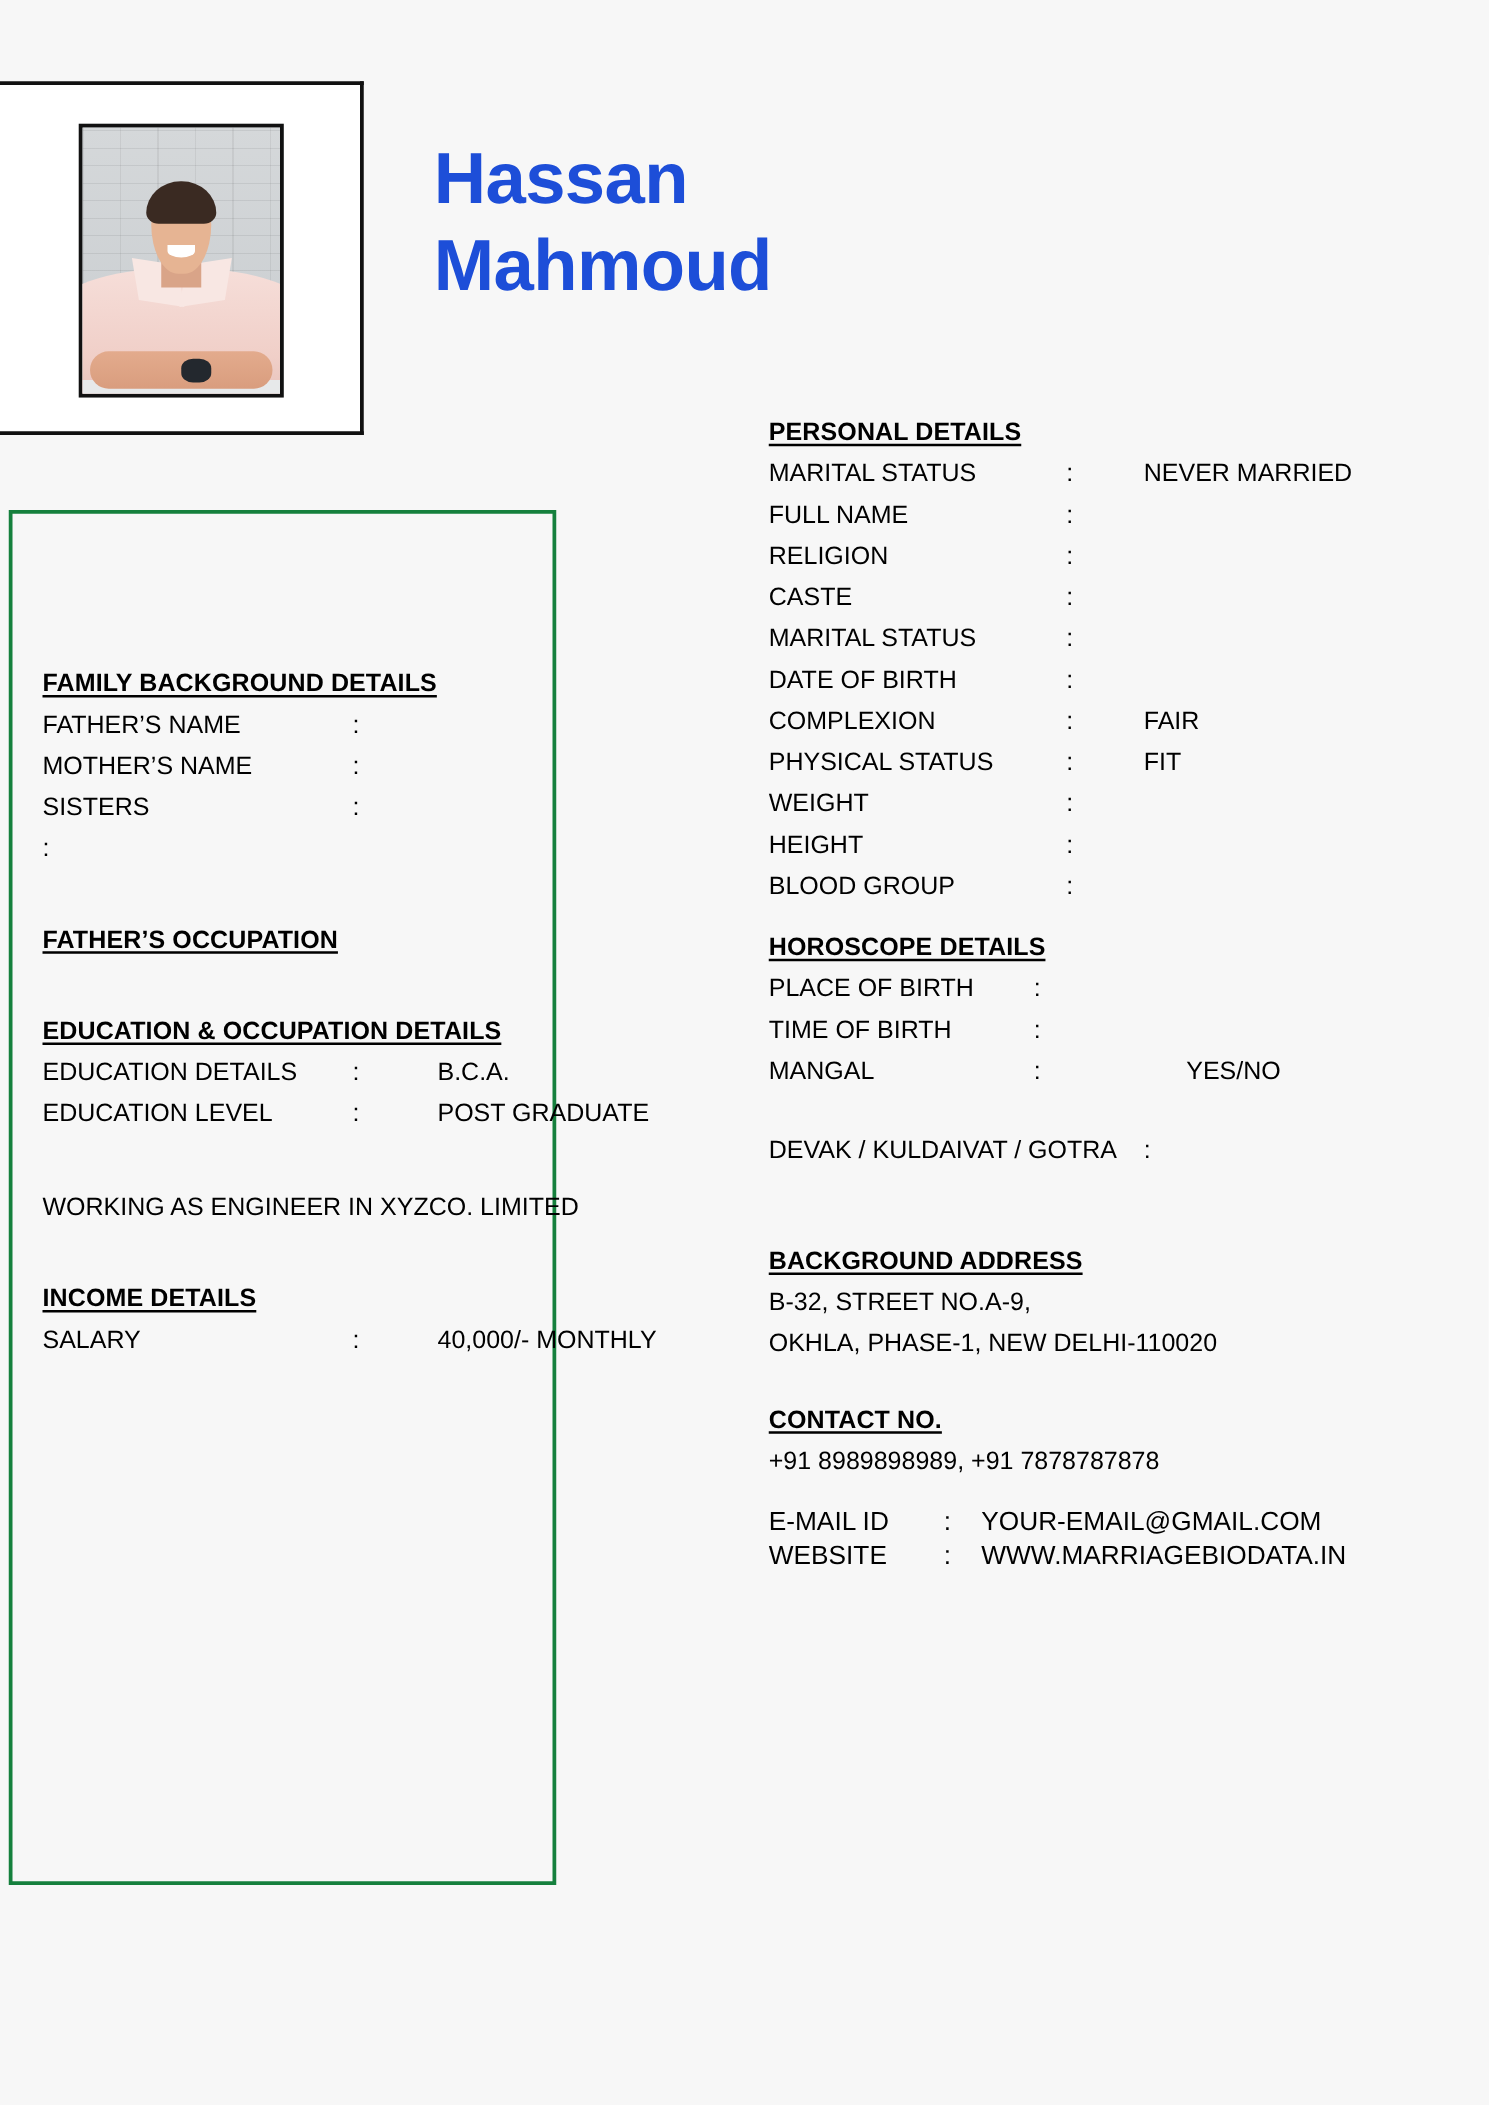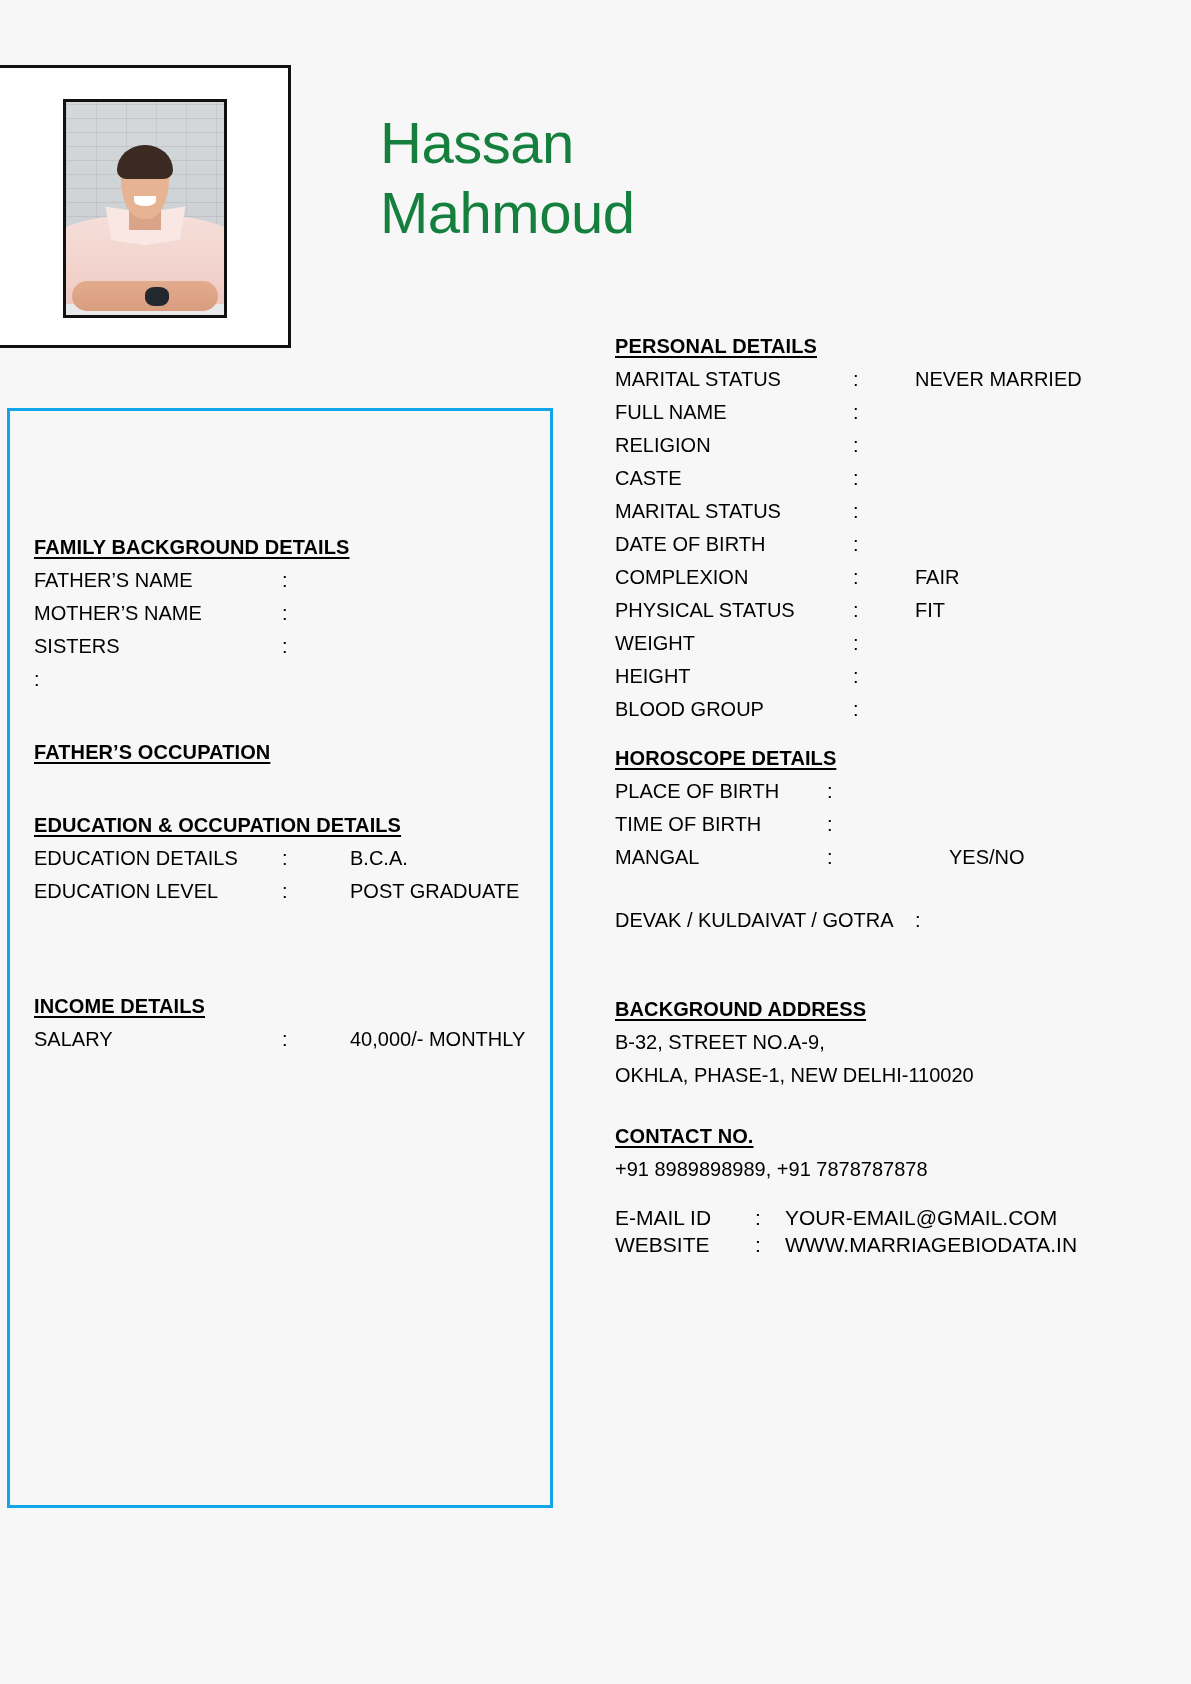--- a/index.html
+++ b/index.html
@@ -104,40 +104,40 @@
     border-radius: 40%;
   }
   .ph-desk {
     position: absolute;
     left: 0; bottom: 0; width: 100%; height: 5%;
     background: #e7e9ea;
   }
 
   #person-name {
     position: absolute;
-    left: 380px;
+    left: 347px;
     top: 108px;
     width: 420px;
     font-size: 58px;
-    font-weight: normal;
+    font-weight: bold;
     line-height: 70px;
     letter-spacing: -0.5px;
     white-space: pre-line;
-    color: #15803d;
+    color: #1d4ed8;
   }
 
   
   #left-panel {
     position: absolute;
     left: 7px;
     top: 408px;
-    width: 546px;
+    width: 438px;
     height: 1100px;
     box-sizing: border-box;
-    border: 3px solid #0ea5e9;
+    border: 3px solid #15803d;
     background: #f7f7f7;
   }
   #left-content {
     position: absolute;
     left: 24px;
     top: 122px;
     width: 510px;
   }
 
   
@@ -263,20 +263,21 @@
       <span class="val">B.C.A.</span>
     </div>
     <div class="row">
       <span class="lbl">EDUCATION LEVEL</span>
       <span class="colon">:</span>
       <span class="val">POST GRADUATE</span>
     </div>
 
     <div class="gap-lg"></div>
 
+    <div class="plain-line">WORKING AS ENGINEER IN XYZCO. LIMITED</div>
 
     <div class="gap-lg"></div>
 
     <div class="sec-head">INCOME DETAILS</div>
     <div class="row">
       <span class="lbl">SALARY</span>
       <span class="colon">:</span>
       <span class="val">40,000/- MONTHLY</span>
     </div>
 

